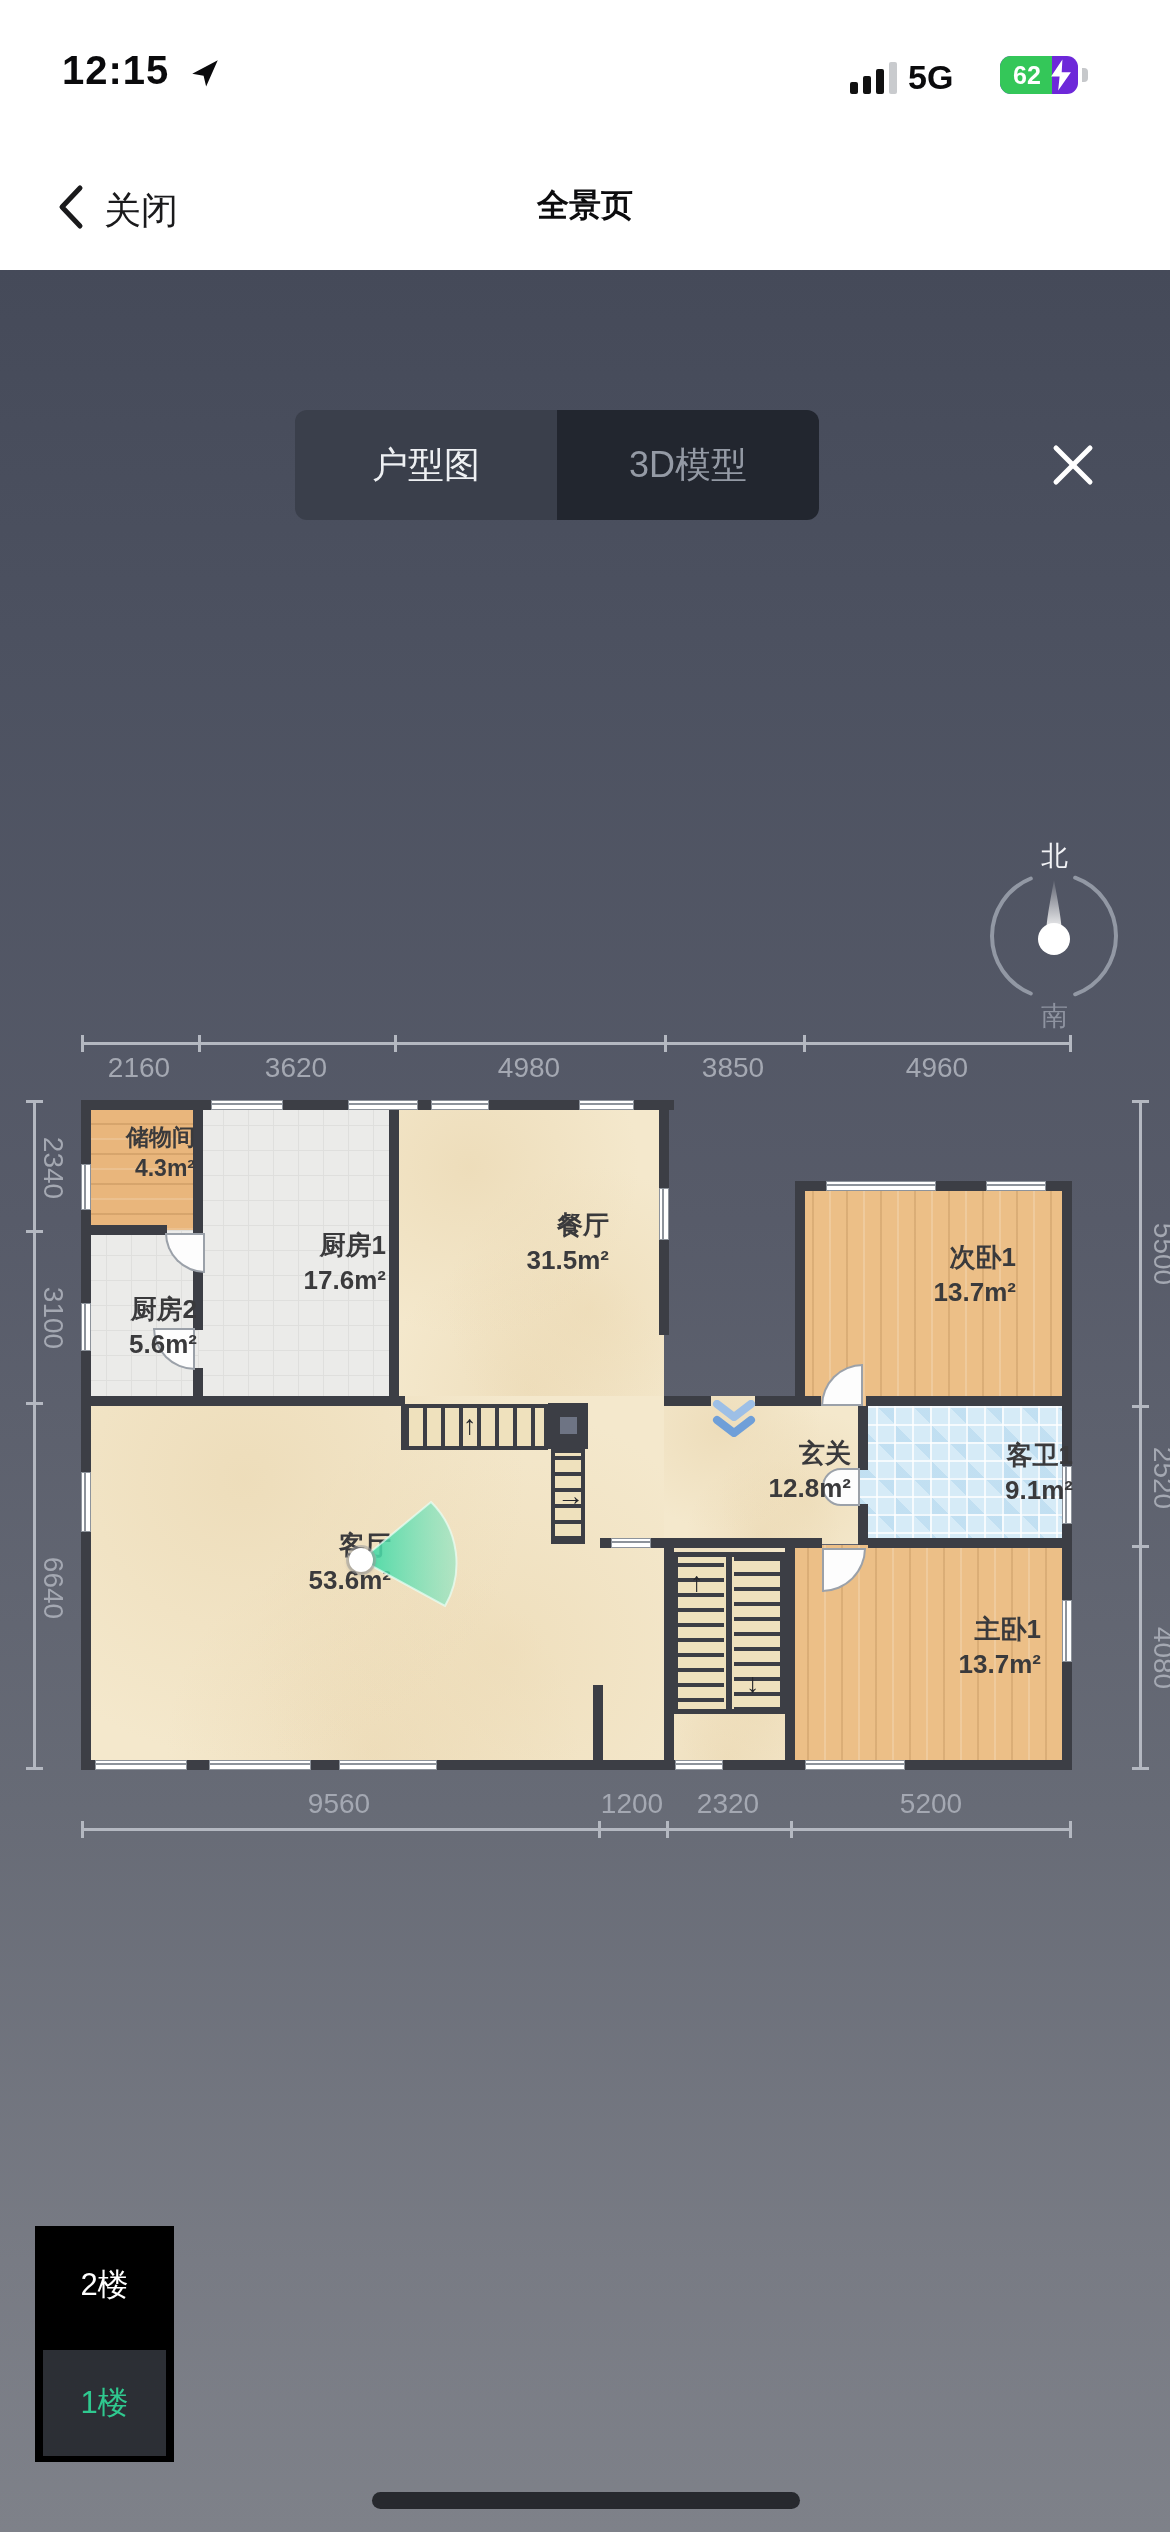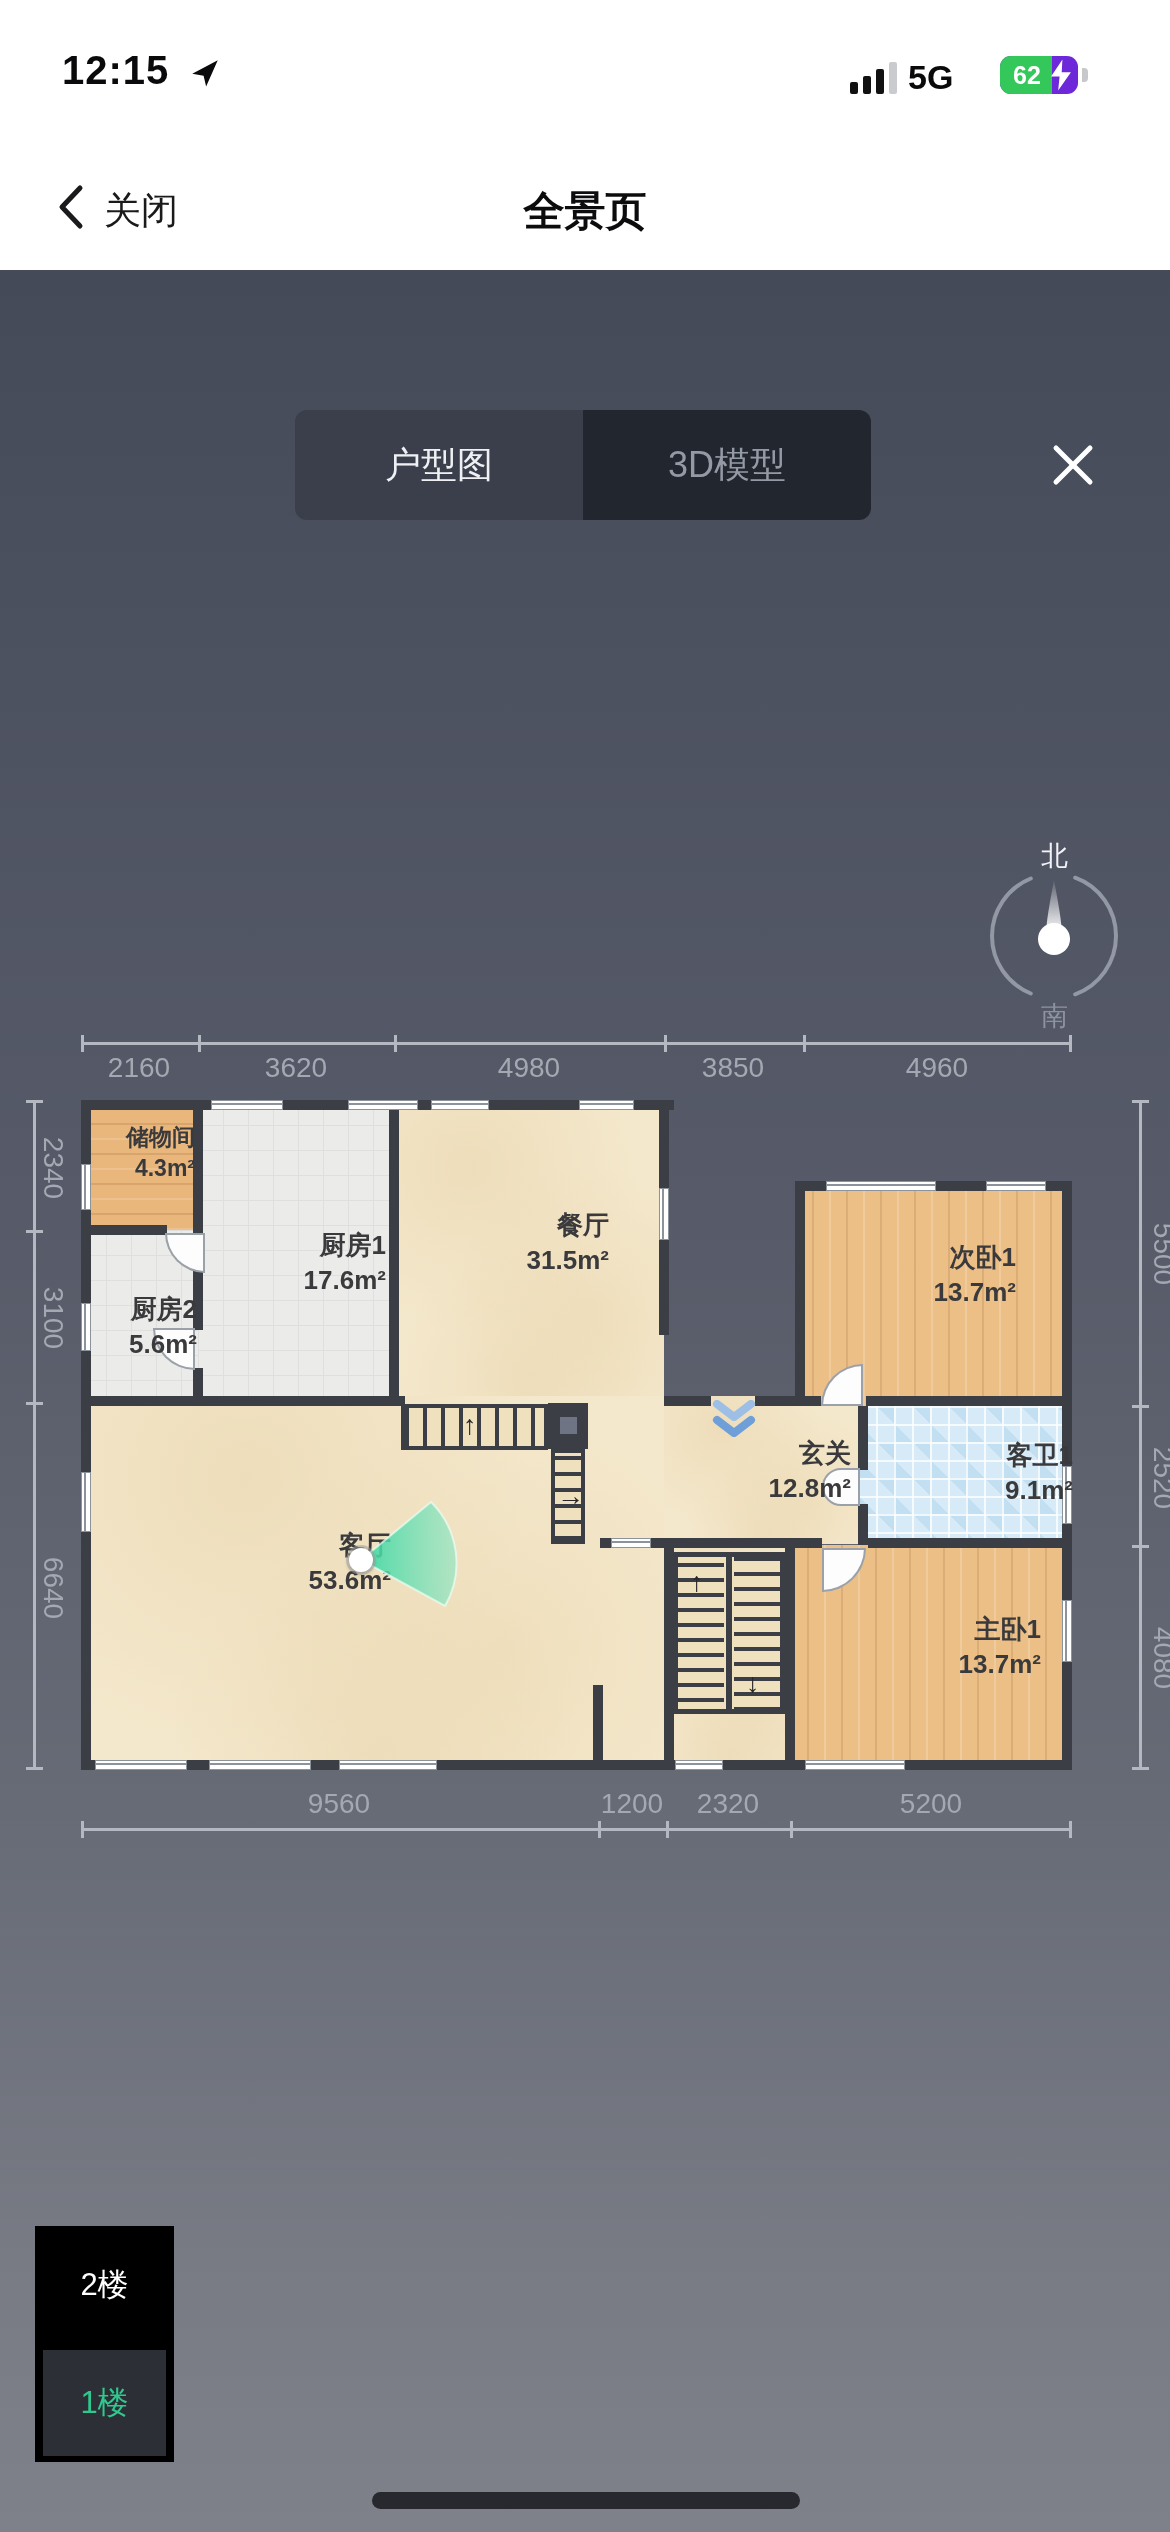--- a/index.html
+++ b/index.html
@@ -18,28 +18,28 @@
   .sig i:nth-child(3){ left:26px; height:25px; }
   .sig i:nth-child(4){ left:39px; height:32px; background:#c9cbce; }
   .net { position:absolute; left:908px; top:58px; font-size:34px; font-weight:600; color:#0a0a0c; }
   .batt { position:absolute; left:1000px; top:56px; width:78px; height:38px; border-radius:11px; background:#6d28d9; overflow:hidden; }
   .batt-fill { position:absolute; left:0; top:0; height:38px; width:52px; background:#34c759; }
   .batt-num { position:absolute; left:4px; top:5px; width:46px; text-align:center; font-size:25px; font-weight:bold; color:#fff; }
   .batt-bolt { position:absolute; left:46px; top:2px; }
   .batt-nub { position:absolute; left:1082px; top:68px; width:6px; height:14px; border-radius:0 4px 4px 0; background:#c6c8cb; }
   .back-chevron { position:absolute; left:56px; top:184px; }
   .back-label { position:absolute; left:104px; top:186px; font-size:37px; color:#1a1a1c; }
-  .nav-title { position:absolute; left:0; top:184px; width:1170px; text-align:center; font-size:41px; font-weight:bold; color:#0c0c0e; }
+  .nav-title { position:absolute; left:0; top:184px; width:1170px; text-align:center; font-size:32px; font-weight:bold; color:#0c0c0e; }
 
   
   .dark-area { position:absolute; left:0; top:270px; width:1170px; height:2262px;
     background:linear-gradient(180deg,#454a59 0%,#4c5160 16%,#575b69 42%,#676b76 68%,#787b84 88%,#7e8189 100%); }
 
   
-  .seg { position:absolute; left:295px; top:140px; width:576px; height:110px; border-radius:12px; overflow:hidden; display:flex; }
+  .seg { position:absolute; left:295px; top:140px; width:524px; height:110px; border-radius:12px; overflow:hidden; display:flex; }
   .seg-item { width:50%; height:100%; display:flex; align-items:center; justify-content:center; font-size:36px; }
   .seg-on  { background:#3a3f4b; color:#eef0f3; }
   .seg-off { background:#22262f; color:#949aa5; }
   .close-x { position:absolute; left:1018px; top:140px; width:110px; height:110px; display:flex; align-items:center; justify-content:center; }
 
   
   .compass { position:absolute; left:972px; top:568px; width:165px; height:196px; }
   .compass .north { position:absolute; left:0; top:0;  width:100%; text-align:center; font-size:27px; color:#f2f3f6; }
   .compass .south { position:absolute; left:0; bottom:0; width:100%; text-align:center; font-size:27px; color:#8e93a0; }
 

